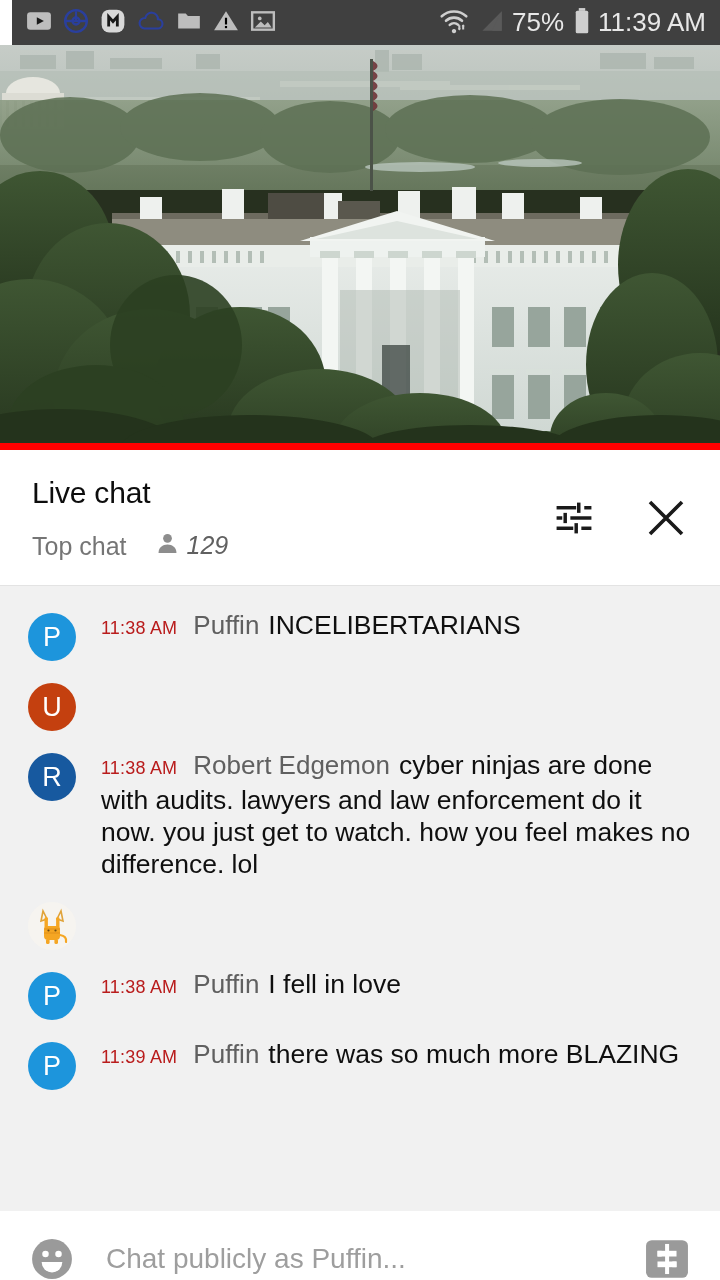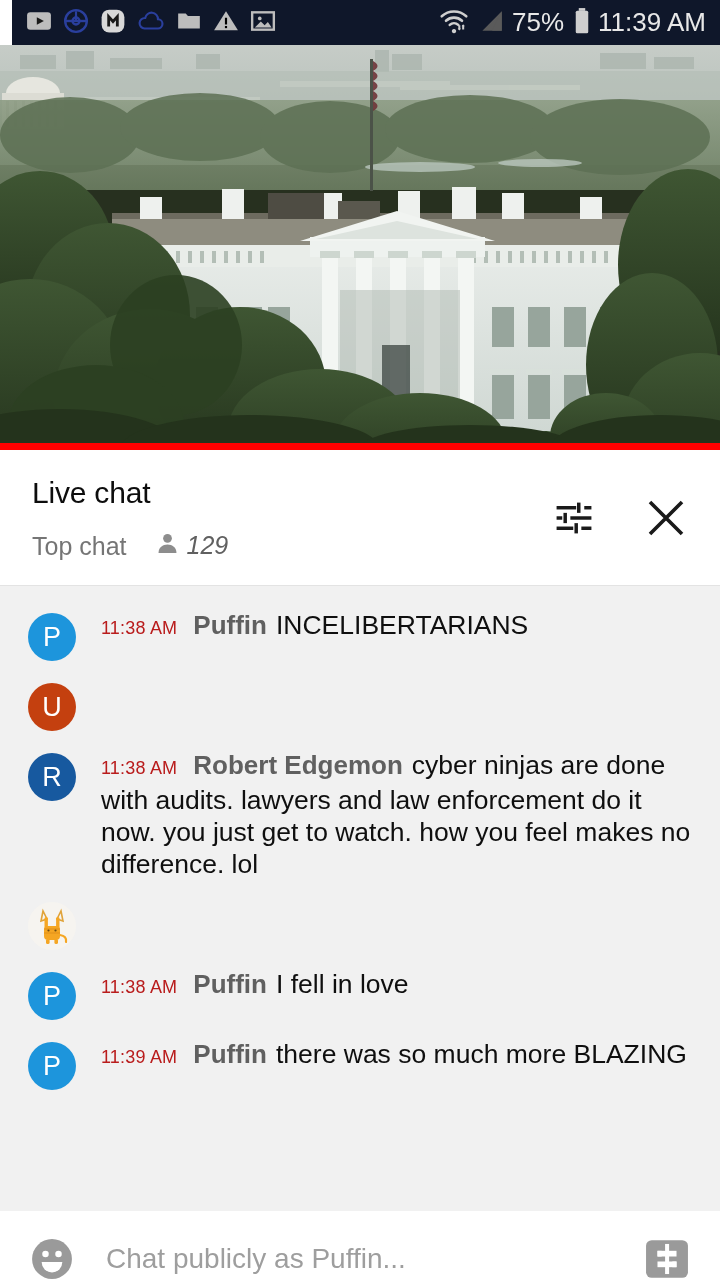--- a/index.html
+++ b/index.html
@@ -12,21 +12,21 @@
     width: 720px;
     height: 1280px;
     overflow: hidden;
     font-family: "Liberation Sans", sans-serif;
     -webkit-font-smoothing: antialiased;
   }
 
   
   .statusbar {
     height: 45px;
-    background: #0f172a;
+    background: #404040;
     display: flex;
     align-items: center;
     padding: 0 14px 0 14px;
     box-sizing: border-box;
     margin-left: 12px;
   }
   .sb-left {
     display: flex;
     align-items: center;
     gap: 11px;
@@ -157,21 +157,21 @@
   }
   .msg-time {
     color: #b91c1c;
     font-size: 18px;
     letter-spacing: 0.2px;
     margin-right: 16px;
     white-space: nowrap;
   }
   .msg-author {
     color: #606060;
-    font-weight: bold;
+    font-weight: normal;
     font-size: 26px;
     margin-right: 9px;
   }
   .msg-text { color: #0f0f0f; }
 
   
   .composer {
     height: 95px;
     background: #ffffff;
     display: flex;

